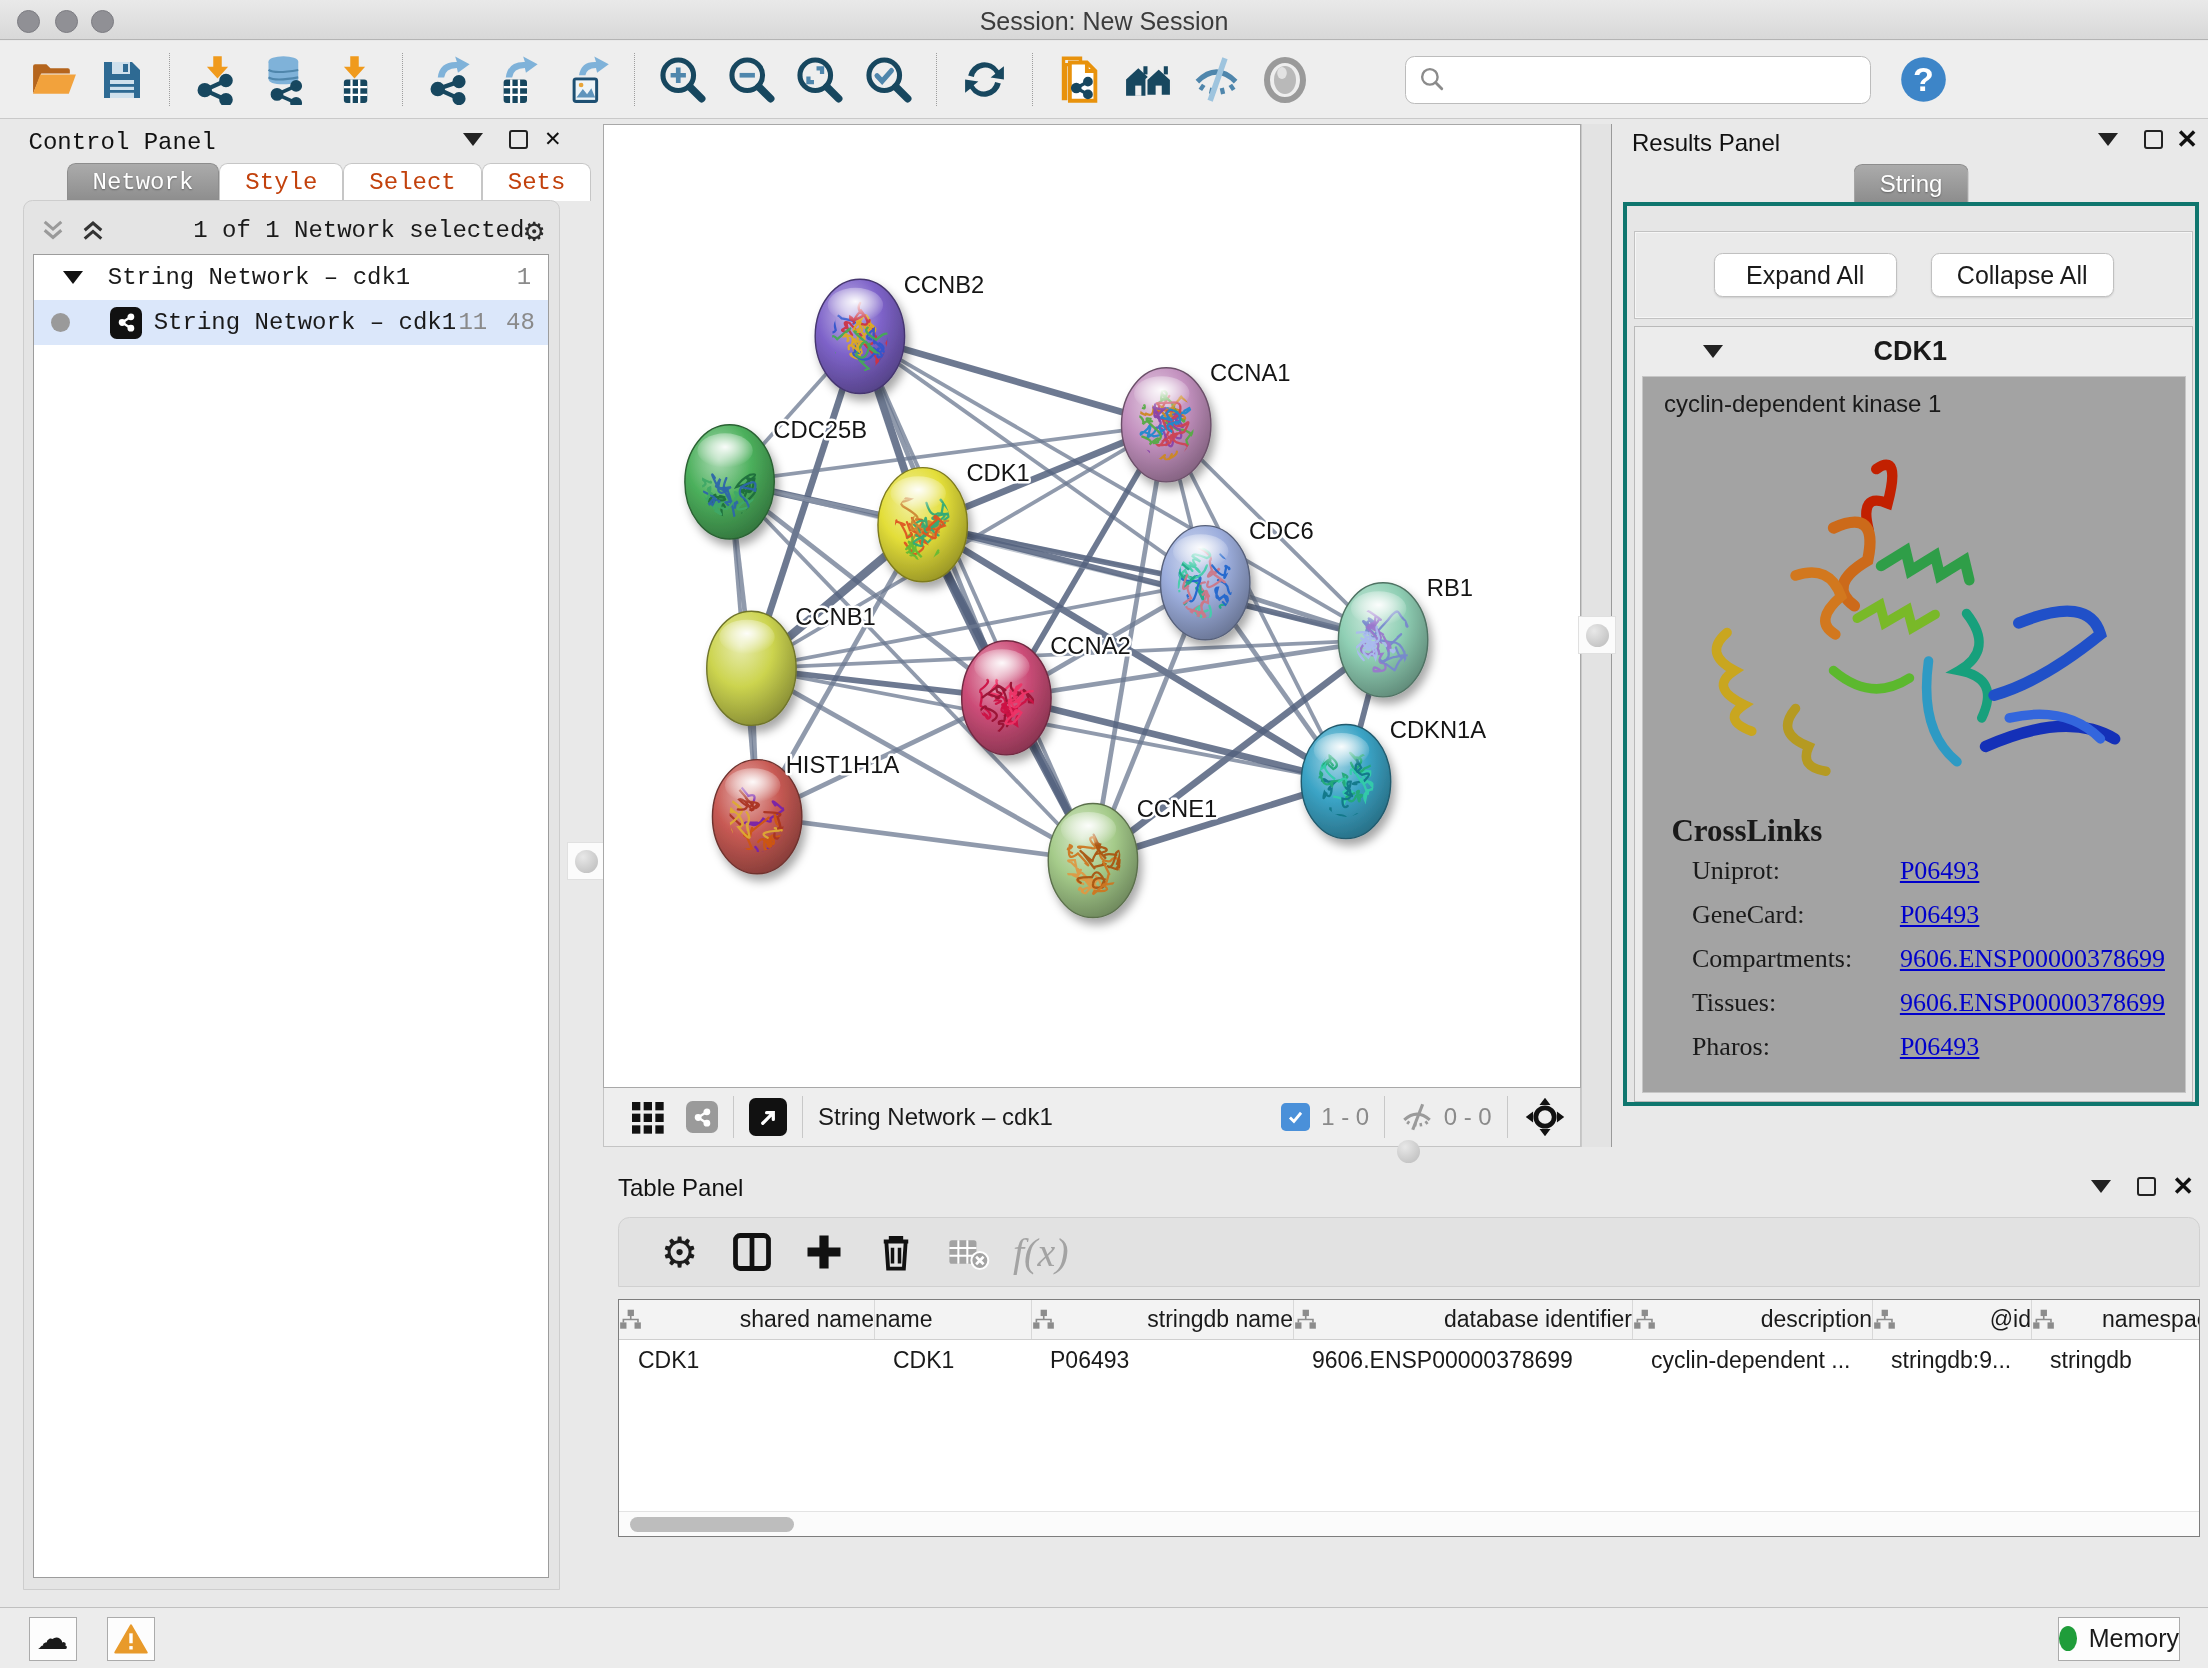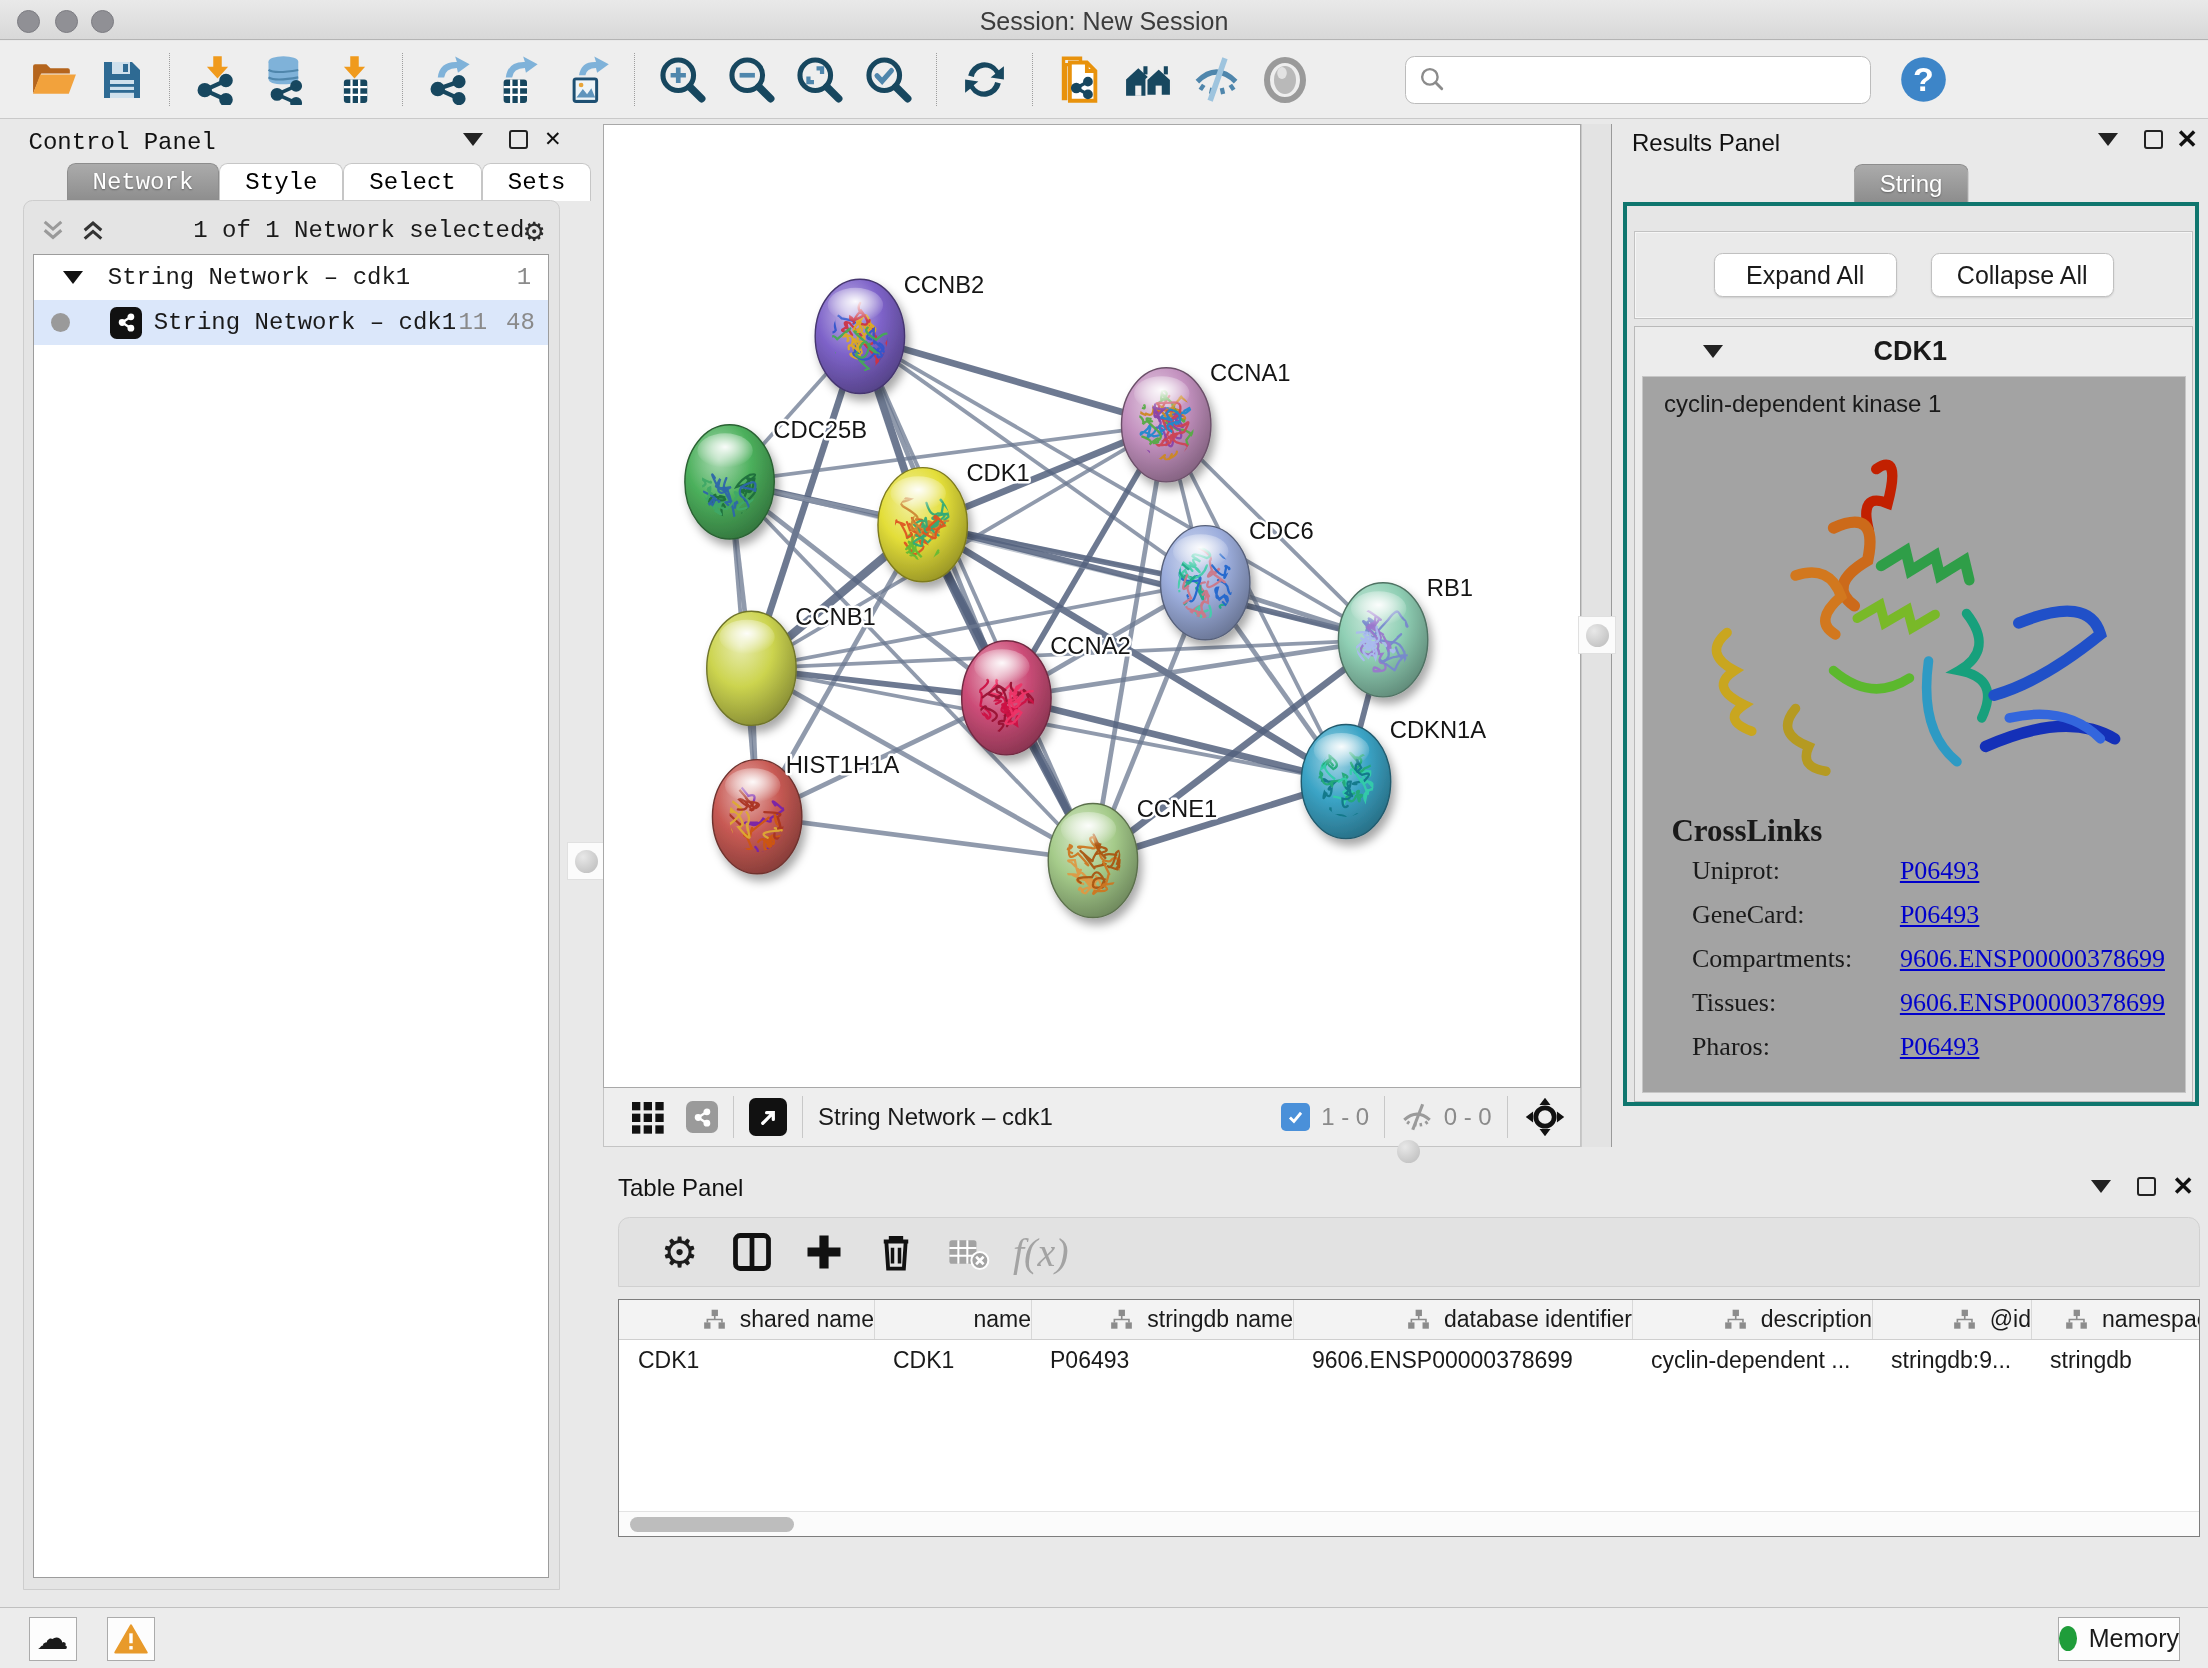--- a/index.html
+++ b/index.html
@@ -31,21 +31,21 @@
   .panel-title { font-size:24px; color:#111; }
   .ph-caret { width:0; height:0; border-left:10.5px solid transparent; border-right:10.5px solid transparent;
     border-top:13.3px solid #222; display:inline-block; }
   .ph-float { width:19px; height:19px; border:2.9px solid #222; border-radius:2.9px; display:inline-block; }
   .ph-close { font-size:26px; font-weight:bold; color:#111; line-height:19px; }
   .hdr-ico { position:absolute; top:0; display:flex; align-items:center; justify-content:center;
     width:28.5px; height:28.5px; }
 
   .tab { height:38px; padding:0 25px; display:flex; align-items:center; justify-content:center;
     font-size:24px; background:#fff; border:1px solid #c6c6c6; border-bottom:none;
-    border-radius:8.6px 8.6px 0 0; color:#000000; }
+    border-radius:8.6px 8.6px 0 0; color:#c2410c; }
   .tab.sel { background:linear-gradient(#ababab,#8d8d8d); color:#fff;
     text-shadow:0 1px 1.9px rgba(0,0,0,.35); border-color:#8d8d8d; }
 
   
   .control-panel { position:absolute; left:9.5px; top:125px; width:554px; height:1465px;font-family:Liberation Mono, monospace; }
   .cp-tabs { position:absolute; left:57px; top:38px; display:flex; }
   .cp-body { position:absolute; left:13.3px; top:75px; right:3.8px; bottom:0;
     background:#e4e4e4; border:1px solid #cdcdcd; border-radius:9.5px 9.5px 0 0; }
   .cp-listhdr { position:absolute; left:0; top:7.6px; right:0; height:44px;
     display:flex; align-items:center; font-size:24px; }
@@ -100,21 +100,21 @@
   
   .table-panel { position:absolute; left:603px; top:1168px; width:1605px; height:436px; }
   .tp-toolbar { position:absolute; left:15px; top:49px; right:7.6px; height:70px;
     background:#e2e2e2; border:1px solid #d0d0d0; border-radius:11.4px 11.4px 0 0;
     display:flex; align-items:center; padding-left:34px; }
   .tp-ico { width:53px; height:53px; display:flex; align-items:center; justify-content:center;
     margin-right:19px; }
   .tp-table { position:absolute; left:15px; top:131px; right:7.6px; height:238px;
     background:#fff; border:1.9px solid #7d7d7d; overflow:hidden; }
   .thead { display:flex; height:40px; background:#f3f3f3; border-bottom:1px solid #cfcfcf; }
-  .th { display:flex; align-items:center; justify-content:flex-end; gap:14px; font-size:23px;
+  .th { display:flex; align-items:center; justify-content:space-between; gap:14px; font-size:23px;
     border-left:1px solid #d8d8d8; overflow:hidden; white-space:nowrap; flex:0 0 auto; }
   .th:first-child { border-left:none; }
   .trow { display:flex; height:40px; background:#fff; }
   .td { font-size:23px; display:flex; align-items:center; padding-left:19px;
     overflow:hidden; white-space:nowrap; flex:0 0 auto; }
   .hscroll { position:absolute; left:0; right:0; bottom:0; height:25px; background:#fbfbfb;
     border-top:1px solid #e3e3e3; }
   .hthumb { position:absolute; left:11.4px; top:4.8px; width:164px; height:15px;
     border-radius:7.6px; background:#bdbdbd; }
   .tp-tabs { position:absolute; left:519px; top:389px; display:flex; }

